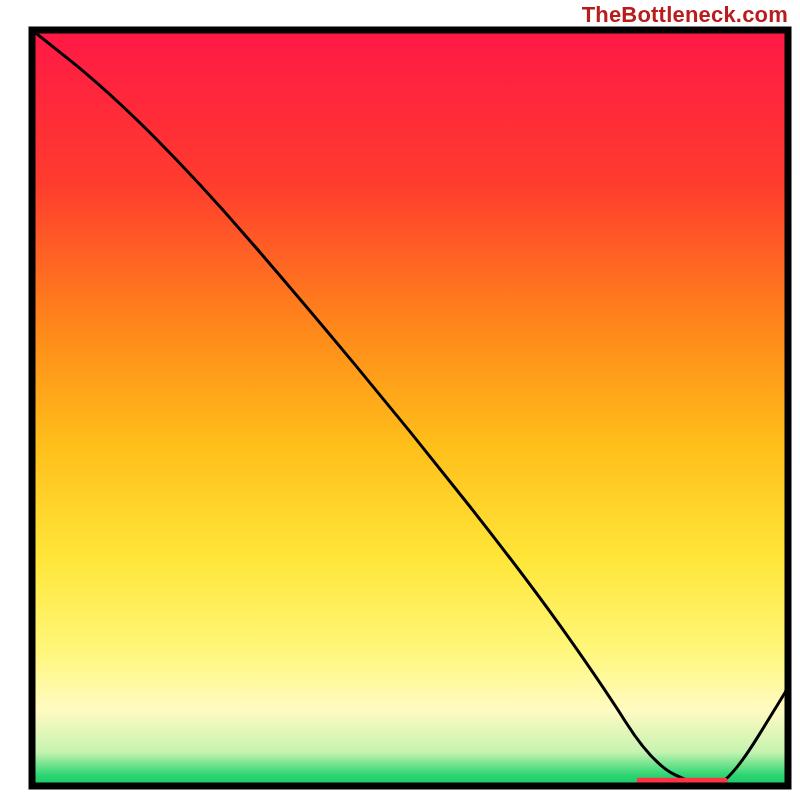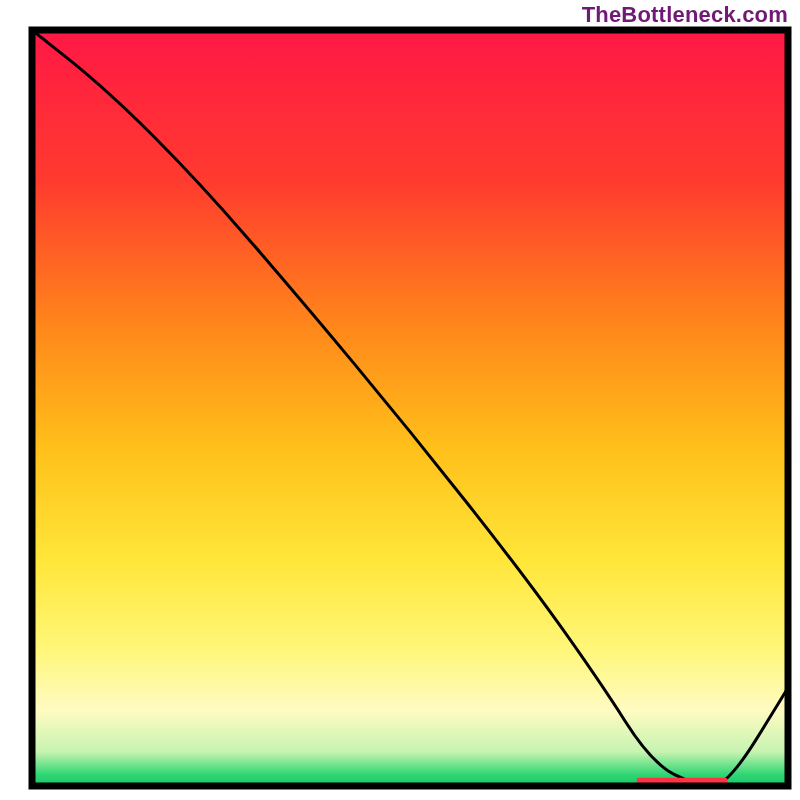--- a/index.html
+++ b/index.html
@@ -14,21 +14,21 @@
     position: relative;
     width: 800px;
     height: 800px;
   }
   .watermark {
     position: absolute;
     top: 2px;
     right: 12px;
     font-size: 22px;
     font-weight: 600;
-    color: #701a75;
+    color: #b91c1c;
     letter-spacing: 0.2px;
     z-index: 10;
   }
   svg {
     display: block;
   }
 </style>
 </head>
 <body>
 

